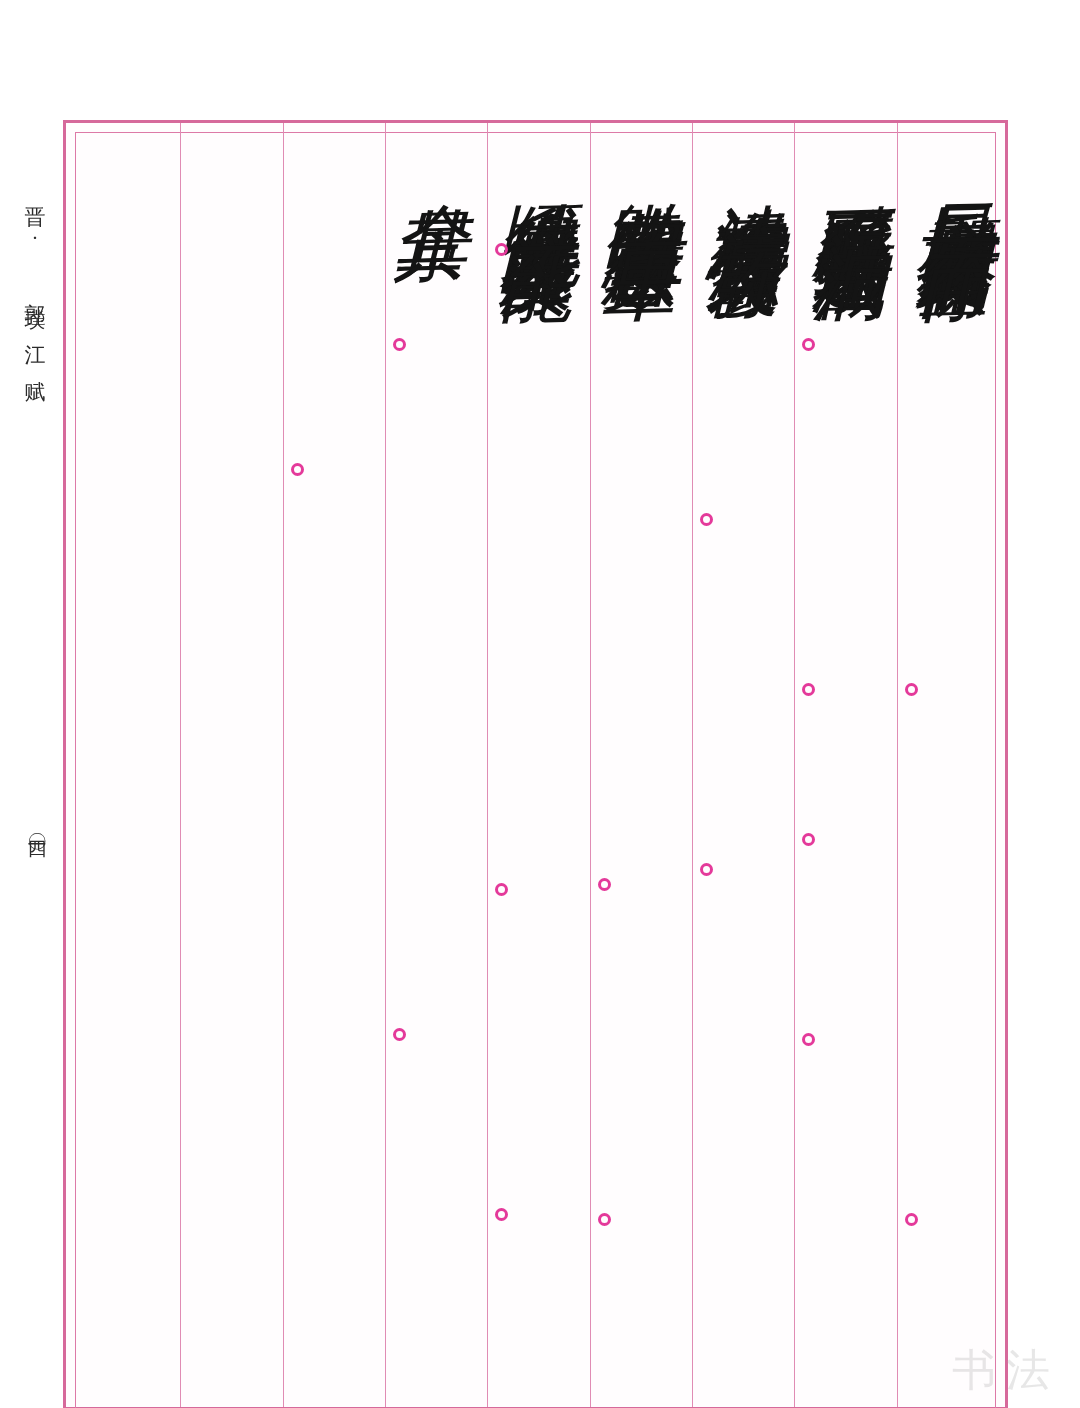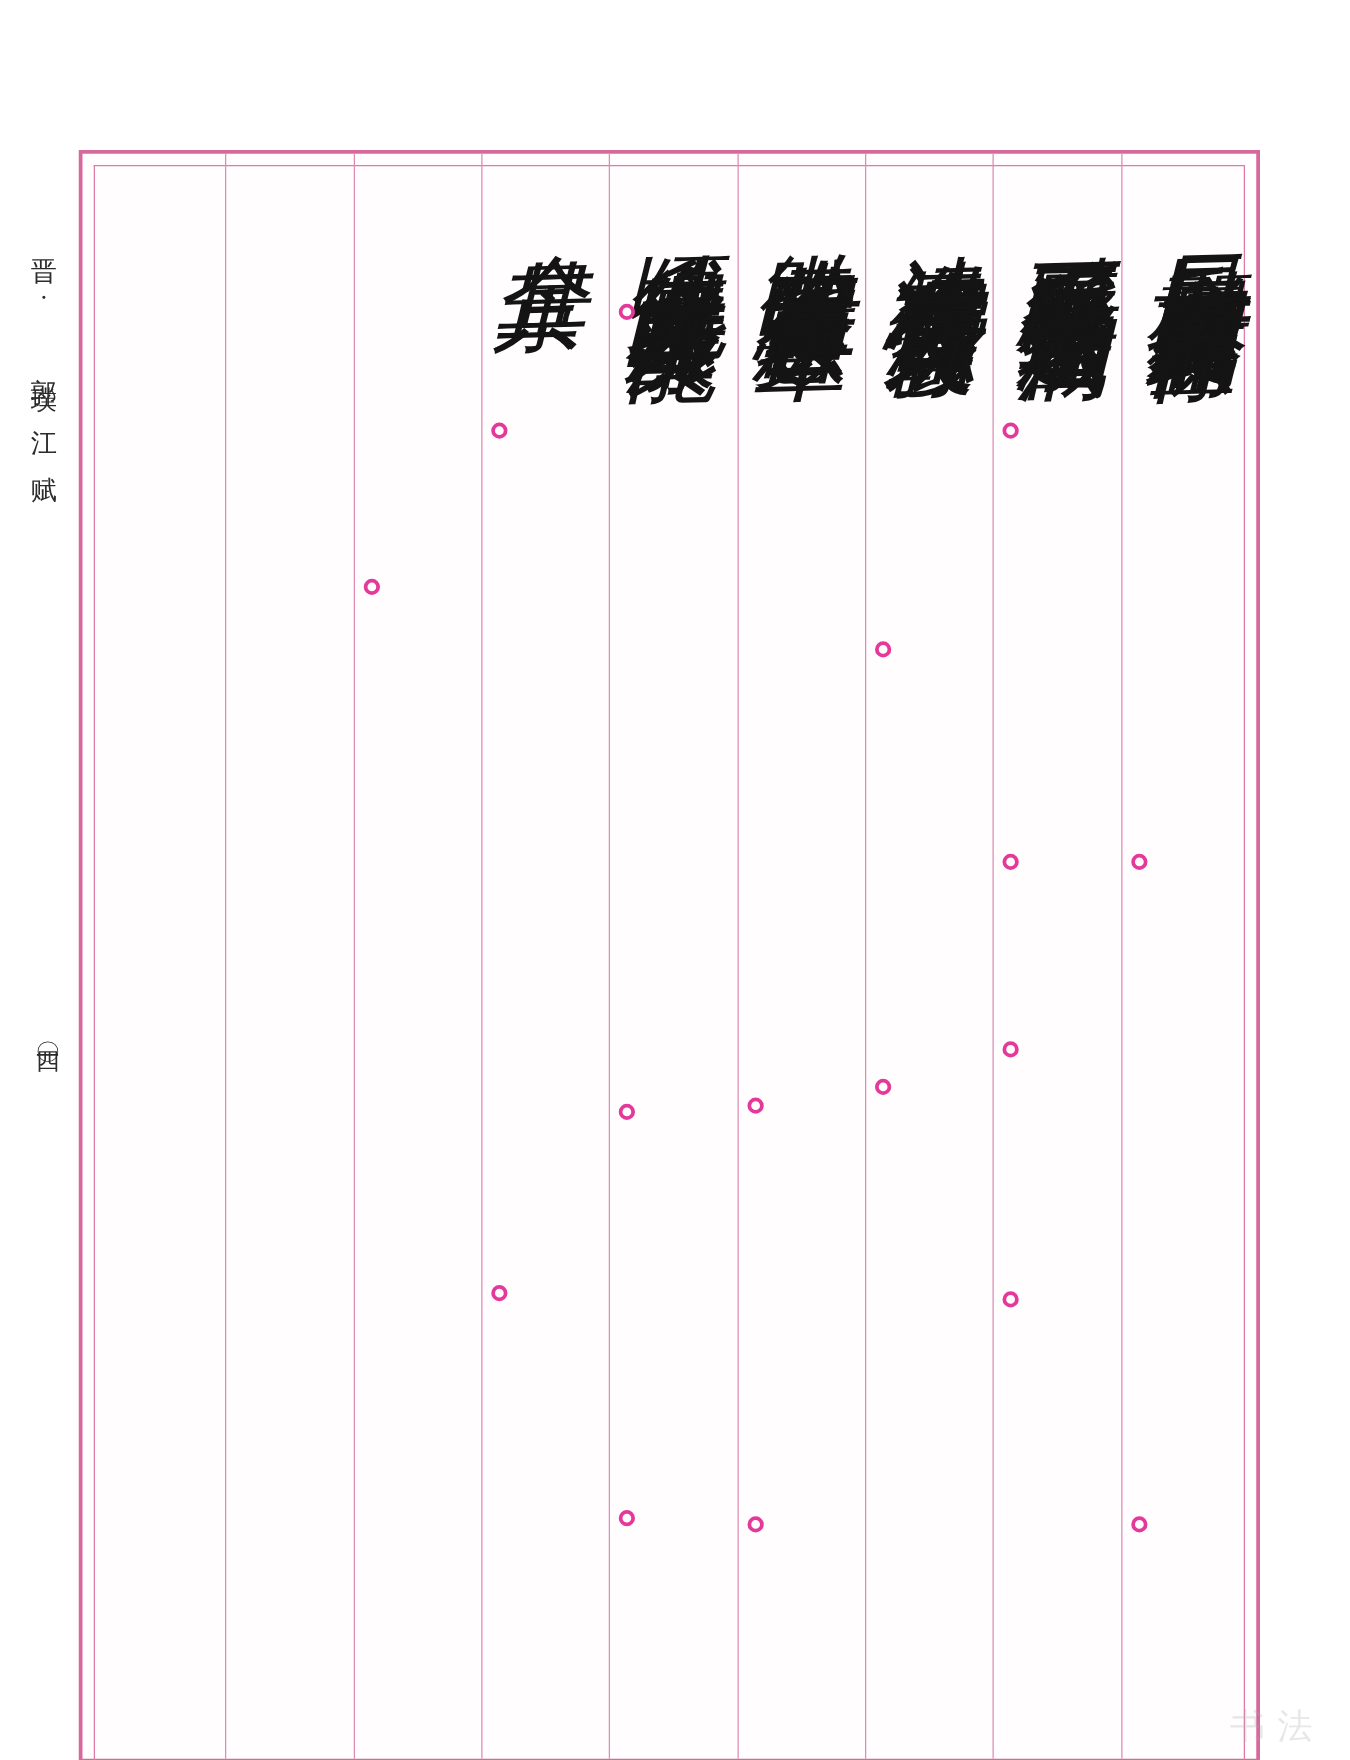--- a/index.html
+++ b/index.html
@@ -123,21 +123,21 @@
     border: 3px solid #e4399a;
     box-sizing: border-box;
     background: transparent;
   }
 
   
   #watermark {
     position: absolute;
     right: 20px;
     bottom: 8px;
-    font-size: 28px;
+    font-size: 44px;
     color: rgba(170,170,170,0.28);
     letter-spacing: 10px;
     font-family: Liberation Serif, serif;
     user-select: none;
   }
 </style>
 </head>
 <body>
 
 <div id="page">

